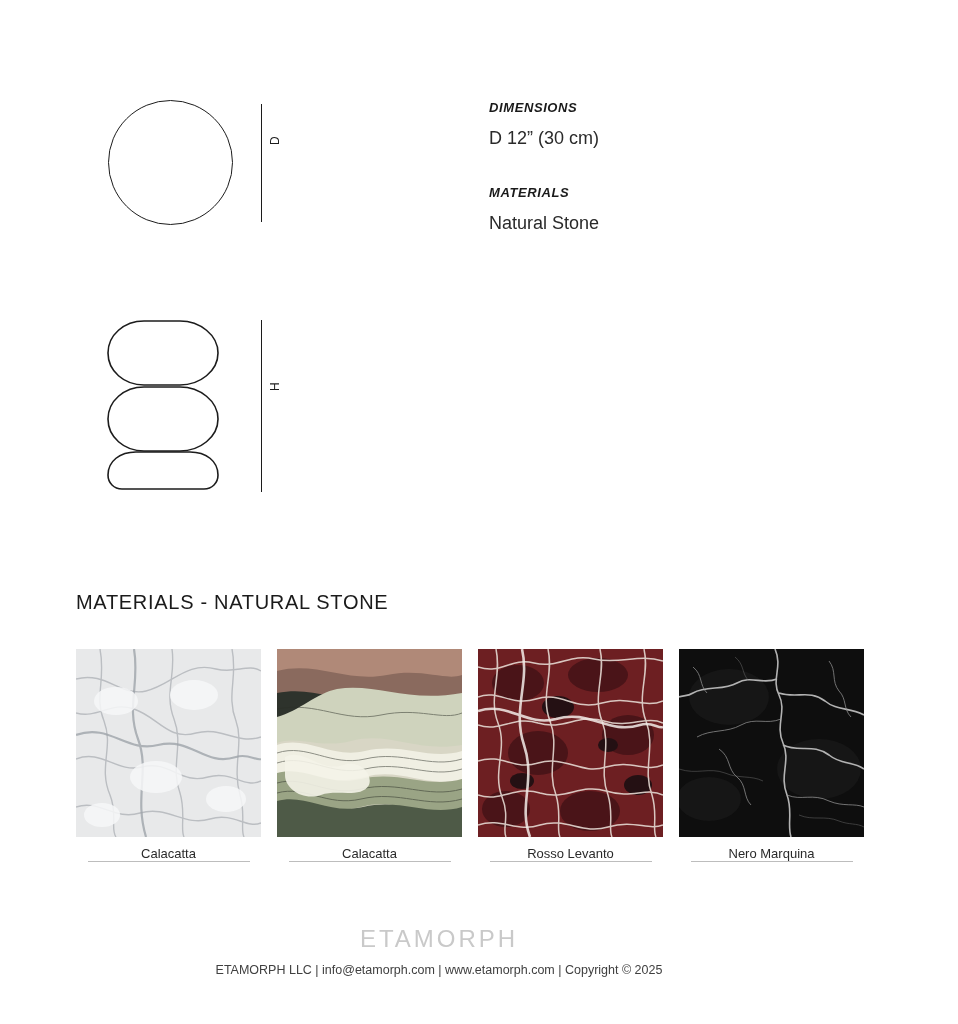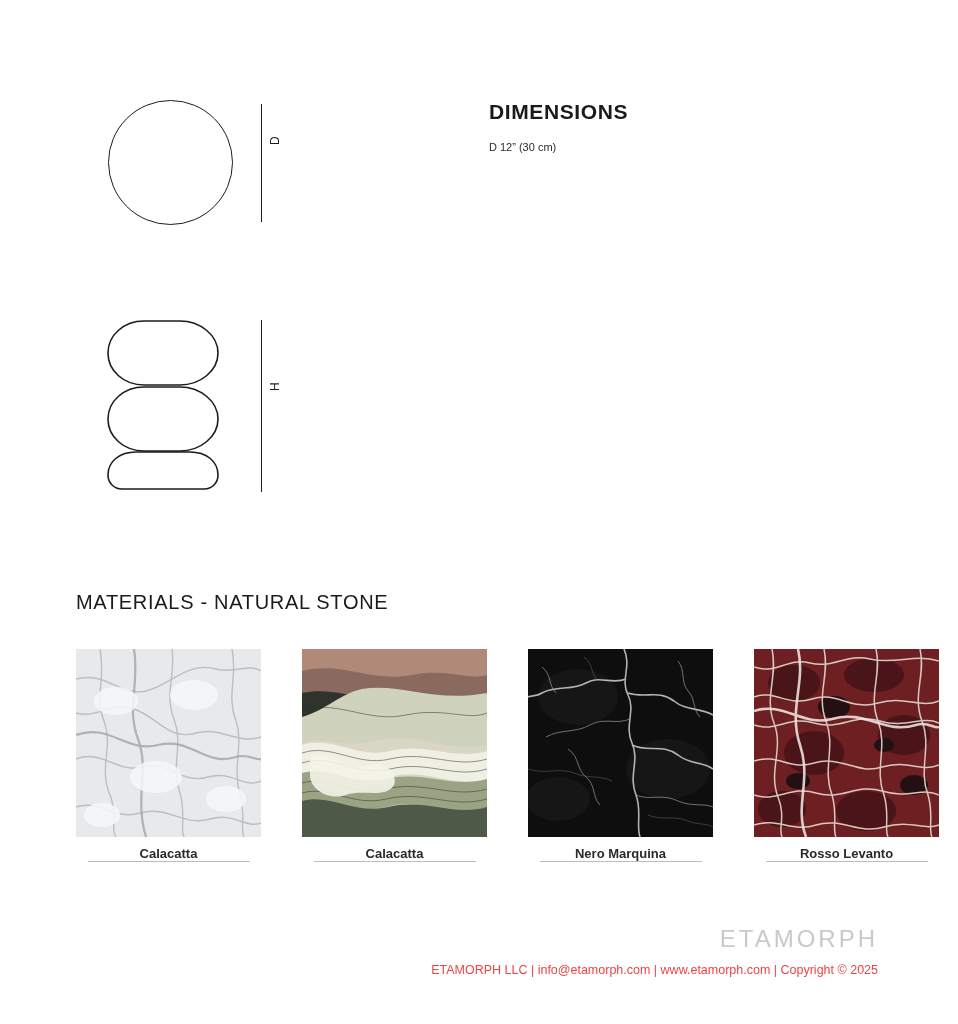--- a/index.html
+++ b/index.html
@@ -93,28 +93,29 @@
     transform-origin: left top;
   }
 
   .specs-text {
     position: absolute;
     left: 489px;
     top: 100px;
     width: 380px;
   }
   .spec-heading {
-    font-size: 21px;
+    font-size: 13px;
     font-weight: bold;
     letter-spacing: 0.6px;
     color: #1a1a1a;
     margin: 0 0 13px 0;
+    font-style: italic;
   }
   .spec-line {
-    font-size: 11px;
+    font-size: 18px;
     color: #2a2a2a;
     line-height: 21px;
   }
   .spec-group-2 { margin-top: 36px; }
 
   
   .materials-section {
     position: absolute;
     left: 0;
     top: 575px;
@@ -128,22 +129,21 @@
     font-weight: normal;
     letter-spacing: 0.7px;
     color: #1a1a1a;
   }
   .swatch-row {
     position: absolute;
     left: 76px;
     top: 74px;
     width: 820px;
     display: flex;
-    gap: 41px;
-    font-weight: bold;
+    gap: 16px;
   }
   .swatch-cell {
     width: 185px;
   }
   .swatch-img {
     width: 185px;
     height: 188px;
     position: relative;
     overflow: hidden;
     display: block;
@@ -160,32 +160,32 @@
     background: #bdbdbd;
     margin: 0 auto;
   }
 
   
   .footer {
     position: absolute;
     left: 0;
     top: 925px;
     width: 878px;
-    text-align: right;
+    text-align: center;
   }
   .footer-brand {
     font-size: 24px;
     letter-spacing: 3px;
     color: #c9c9c9;
     font-weight: normal;
   }
   .footer-legal {
     margin-top: 10px;
     font-size: 12.5px;
-    color: #ef4444;
+    color: #404040;
   }
 </style>
 </head>
 <body>
 
 <div class="spec-section">
 
   <div class="drawing-top">
     <div class="circle-shape"></div>
     <div class="dim-line-d"></div>
@@ -201,20 +201,24 @@
       <path d="M8 160 C8 146 20 137 36 137 L90 137 C106 137 118 146 118 160 C118 168 112 174 104 174
                L22 174 C14 174 8 168 8 160 Z" fill="#ffffff" stroke="#1c1c1c" stroke-width="1.6"></path>
     </svg>
     <div class="dim-line-h"></div>
     <div class="dim-label-h">H</div>
   </div>
 
   <div class="specs-text">
     <div class="spec-heading">DIMENSIONS</div>
     <div class="spec-line">D 12” (30 cm)</div>
+    <div class="spec-group-2">
+      <div class="spec-heading">MATERIALS</div>
+      <div class="spec-line">Natural Stone</div>
+    </div>
   </div>
 </div>
 
 <div class="materials-section">
   <div class="materials-title">MATERIALS - NATURAL STONE</div>
 
   <div class="swatch-row">
 
     <div class="swatch-cell">
       <div class="swatch-img">
@@ -269,53 +273,20 @@
           </g>
         </svg>
       </div>
       <div class="swatch-caption">Calacatta</div>
       <div class="swatch-rule"></div>
     </div>
 
     <div class="swatch-cell">
       <div class="swatch-img">
         <svg width="185" height="188" viewBox="0 0 185 188" preserveAspectRatio="none">
-          <rect width="185" height="188" fill="#0e0e0e"></rect>
-          <g fill="#161616">
-            <ellipse cx="50" cy="48" rx="40" ry="28"></ellipse>
-            <ellipse cx="140" cy="120" rx="42" ry="30"></ellipse>
-            <ellipse cx="30" cy="150" rx="32" ry="22"></ellipse>
-          </g>
-          <g stroke="#cfcfcf" fill="none" stroke-width="1.6" opacity="0.85">
-            <path d="M96 0 C104 18 92 30 100 46 C108 62 96 76 104 94 C112 112 100 126 108 146 C114 162 108 176 112 188"></path>
-            <path d="M100 44 C118 50 130 40 146 52 C158 62 170 58 185 66"></path>
-            <path d="M104 96 C120 104 134 94 150 106 C162 116 174 112 185 120"></path>
-            <path d="M98 30 C84 36 72 26 58 34 C44 42 28 36 14 44 C8 48 4 46 0 48"></path>
-          </g>
-          <g stroke="#9c9c9c" fill="none" stroke-width="1" opacity="0.7">
-            <path d="M108 146 C122 152 134 144 150 152 C164 158 176 154 185 158"></path>
-            <path d="M102 70 C88 76 76 68 62 76 C48 84 32 80 18 88"></path>
-            <path d="M40 100 C52 108 48 120 58 128 C68 136 64 148 72 156"></path>
-            <path d="M150 12 C158 22 152 32 160 42 C168 50 164 60 172 68"></path>
-            <path d="M14 18 C24 26 20 36 28 44"></path>
-          </g>
-          <g stroke="#6f6f6f" fill="none" stroke-width="0.8" opacity="0.6">
-            <path d="M0 120 C18 126 30 118 46 124 C60 130 72 126 84 132"></path>
-            <path d="M120 166 C134 172 146 166 160 172 C170 176 178 174 185 178"></path>
-            <path d="M56 8 C66 16 62 24 70 32"></path>
-          </g>
-        </svg>
-      </div>
-      <div class="swatch-caption">Nero Marquina</div>
-      <div class="swatch-rule"></div>
-    </div>
-
-    <div class="swatch-cell">
-      <div class="swatch-img">
-        <svg width="185" height="188" viewBox="0 0 185 188" preserveAspectRatio="none">
           <rect width="185" height="188" fill="#6d1f22"></rect>
           <g fill="#4a1418">
             <ellipse cx="40" cy="34" rx="26" ry="18"></ellipse>
             <ellipse cx="120" cy="26" rx="30" ry="17"></ellipse>
             <ellipse cx="150" cy="86" rx="26" ry="20"></ellipse>
             <ellipse cx="60" cy="104" rx="30" ry="22"></ellipse>
             <ellipse cx="28" cy="160" rx="24" ry="18"></ellipse>
             <ellipse cx="112" cy="162" rx="30" ry="20"></ellipse>
           </g>
           <g fill="#241013">
@@ -339,19 +310,52 @@
           <g stroke="#f3ece8" fill="none" stroke-width="2.6" opacity="0.85">
             <path d="M0 62 C30 52 48 78 78 70 C112 60 130 86 162 76 C174 72 180 80 185 78"></path>
             <path d="M44 0 C52 34 34 60 46 96 C58 132 40 156 52 188"></path>
           </g>
         </svg>
       </div>
       <div class="swatch-caption">Rosso Levanto</div>
       <div class="swatch-rule"></div>
     </div>
 
+    <div class="swatch-cell">
+      <div class="swatch-img">
+        <svg width="185" height="188" viewBox="0 0 185 188" preserveAspectRatio="none">
+          <rect width="185" height="188" fill="#0e0e0e"></rect>
+          <g fill="#161616">
+            <ellipse cx="50" cy="48" rx="40" ry="28"></ellipse>
+            <ellipse cx="140" cy="120" rx="42" ry="30"></ellipse>
+            <ellipse cx="30" cy="150" rx="32" ry="22"></ellipse>
+          </g>
+          <g stroke="#cfcfcf" fill="none" stroke-width="1.6" opacity="0.85">
+            <path d="M96 0 C104 18 92 30 100 46 C108 62 96 76 104 94 C112 112 100 126 108 146 C114 162 108 176 112 188"></path>
+            <path d="M100 44 C118 50 130 40 146 52 C158 62 170 58 185 66"></path>
+            <path d="M104 96 C120 104 134 94 150 106 C162 116 174 112 185 120"></path>
+            <path d="M98 30 C84 36 72 26 58 34 C44 42 28 36 14 44 C8 48 4 46 0 48"></path>
+          </g>
+          <g stroke="#9c9c9c" fill="none" stroke-width="1" opacity="0.7">
+            <path d="M108 146 C122 152 134 144 150 152 C164 158 176 154 185 158"></path>
+            <path d="M102 70 C88 76 76 68 62 76 C48 84 32 80 18 88"></path>
+            <path d="M40 100 C52 108 48 120 58 128 C68 136 64 148 72 156"></path>
+            <path d="M150 12 C158 22 152 32 160 42 C168 50 164 60 172 68"></path>
+            <path d="M14 18 C24 26 20 36 28 44"></path>
+          </g>
+          <g stroke="#6f6f6f" fill="none" stroke-width="0.8" opacity="0.6">
+            <path d="M0 120 C18 126 30 118 46 124 C60 130 72 126 84 132"></path>
+            <path d="M120 166 C134 172 146 166 160 172 C170 176 178 174 185 178"></path>
+            <path d="M56 8 C66 16 62 24 70 32"></path>
+          </g>
+        </svg>
+      </div>
+      <div class="swatch-caption">Nero Marquina</div>
+      <div class="swatch-rule"></div>
+    </div>
+
   </div>
 </div>
 
 <div class="footer">
   <div class="footer-brand">ETAMORPH</div>
   <div class="footer-legal">ETAMORPH LLC | info@etamorph.com | www.etamorph.com | Copyright © 2025</div>
 </div>
 
 </body></html>

